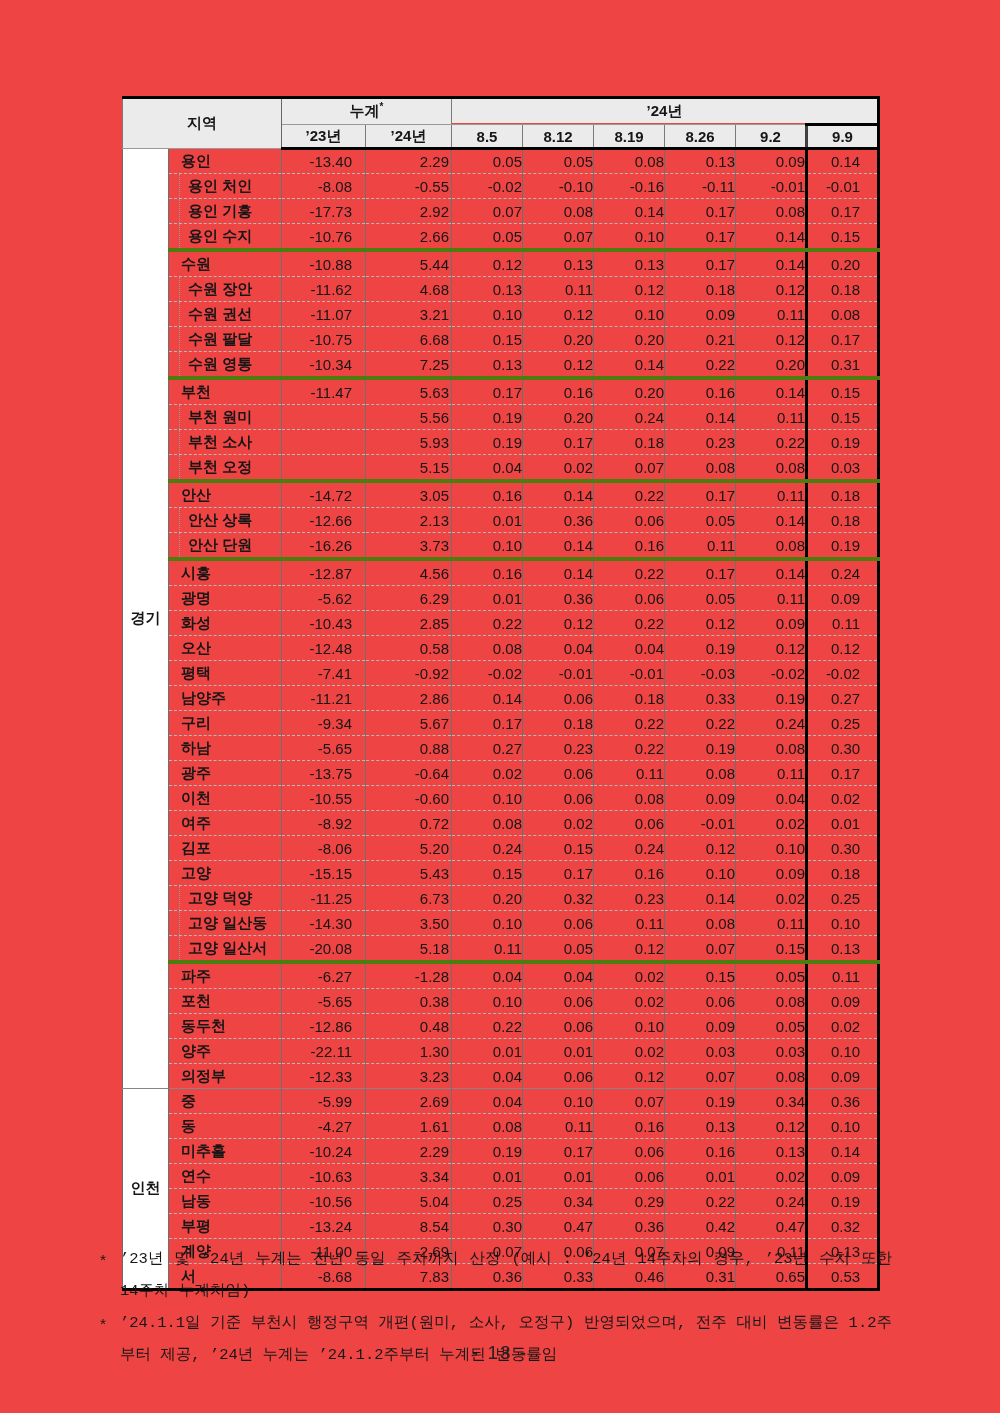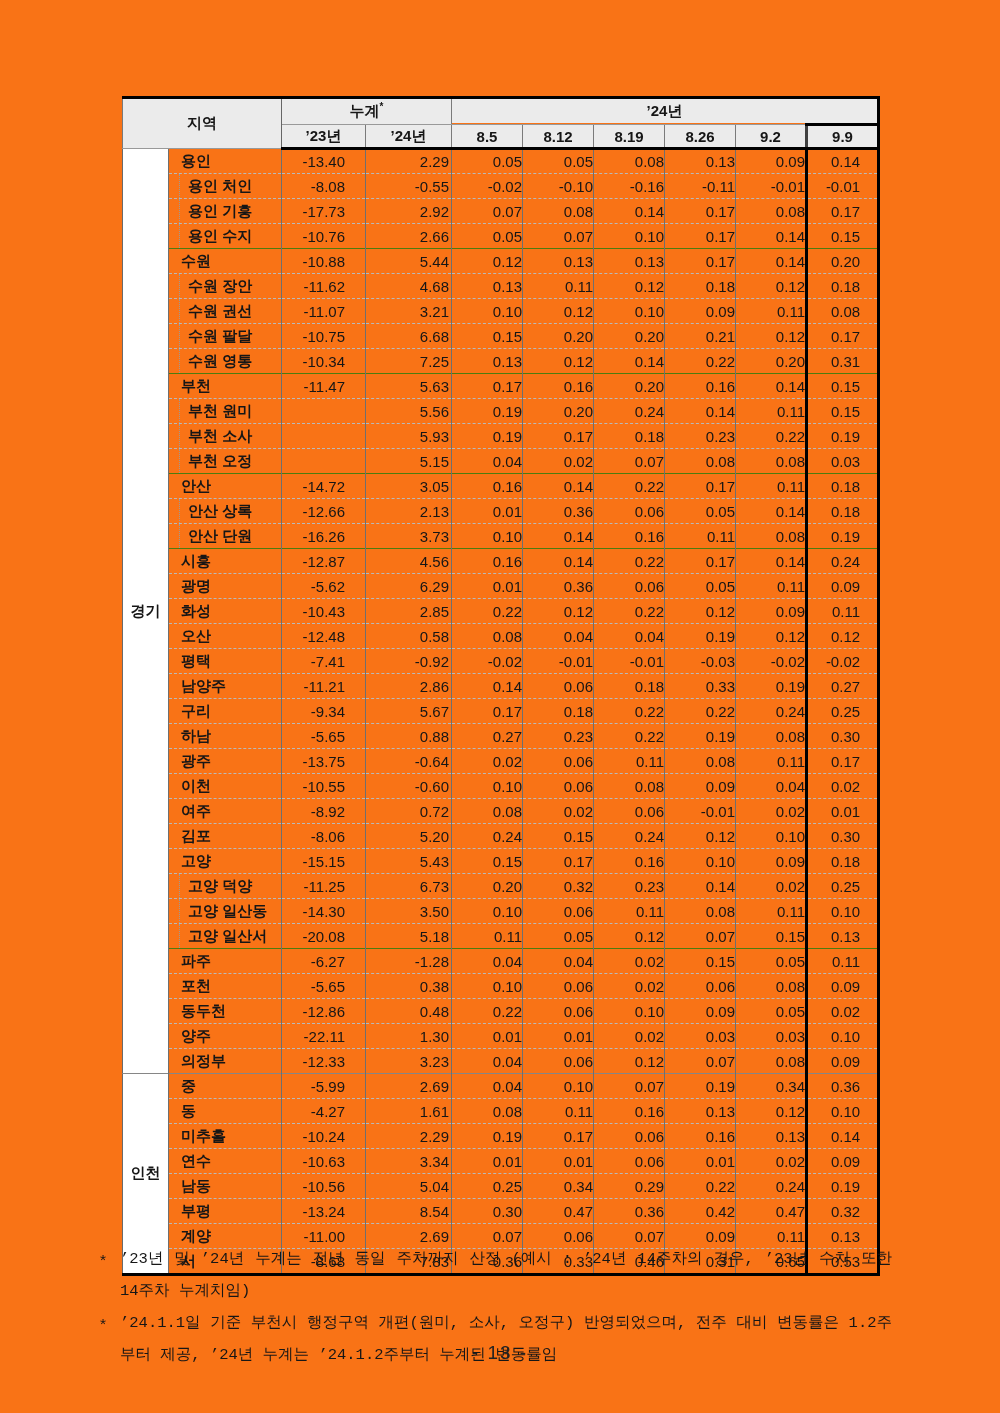--- a/index.html
+++ b/index.html
@@ -1,18 +1,18 @@
 <!DOCTYPE html>
 <html><head>
 <meta charset="utf-8">
 <style>
   * { margin:0; padding:0; box-sizing:border-box; }
   html,body { background:#ffffff; }
   .page {
-    position:relative; width:1000px; height:1413px; background:#f97316;
+    position:relative; width:1000px; height:1413px; background:#ef4444;
     font-family:"Liberation Sans","DejaVu Sans",sans-serif; color:#141414;
   }
   table.report {
     position:absolute; left:122px; top:96px; width:756px;
     border-collapse:collapse; table-layout:fixed;
     border-top:3px solid #000; border-bottom:3px solid #000;
     border-left:1px solid #6a6a6a; border-right:3px solid #000;
   }
   table.report th, table.report td {
     padding:0; font-size:15px; color:#161616; overflow:hidden; white-space:nowrap;
@@ -24,28 +24,28 @@
   th.wlast-h { border-left:3px solid #404040; border-top:3px solid #000; }
   sup.cum-star { font-size:10px; vertical-align:top; line-height:1; }
 
   tbody td { height:24px; border-right:1px solid #6f6f6f; }
   td.cell-group { font-weight:bold; font-size:16px; text-align:center; vertical-align:middle; background:#fff; }
   td.cell-region { font-weight:bold; text-align:left; }
   td.cell-region div { height:24px; line-height:24px; }
   td.cell-region div.region-main { padding-left:12px; }
   td.cell-region div.region-sub  { margin-left:10px; padding-left:8px; border-left:1px dotted #9a9a9a; }
   td.cell-num  { text-align:right; }
-  td.cell-num.y23 { padding-right:20px; }
+  td.cell-num.y23 { padding-right:13px; }
   td.cell-num.y24 { padding-right:2px; }
   td.cell-week { text-align:right; padding-right:27px; }
   td.cell-week.wlast { padding-right:17px; border-left:3px solid #000; border-right:none; }
 
   tr.row-first td { border-top:none; }
   tr.row-section td { border-top:1px solid #868686; }
-  tr.row-solid td { border-top:1px solid #4d7c0f; }
+  tr.row-solid td { border-top:4px solid #4d7c0f; }
   tr.row-dash td { border-top:1px dashed #b9b9b9; }
 
   .footnotes { position:absolute; left:100px; top:1243px; width:792px; }
   .footnote { display:flex; font-size:15.5px; line-height:32px; color:#161616; }
   .footnote .bullet { width:20px; flex:0 0 20px; text-align:left; padding-top:1px; }
   .footnote .fn-text { flex:1; text-align:justify;font-family:Liberation Mono, monospace; }
   .page-number { position:absolute; left:0; top:1342px; width:100%; text-align:center; font-size:19px; color:#222; letter-spacing:2px; }
 </style>
 </head>
 <body>

